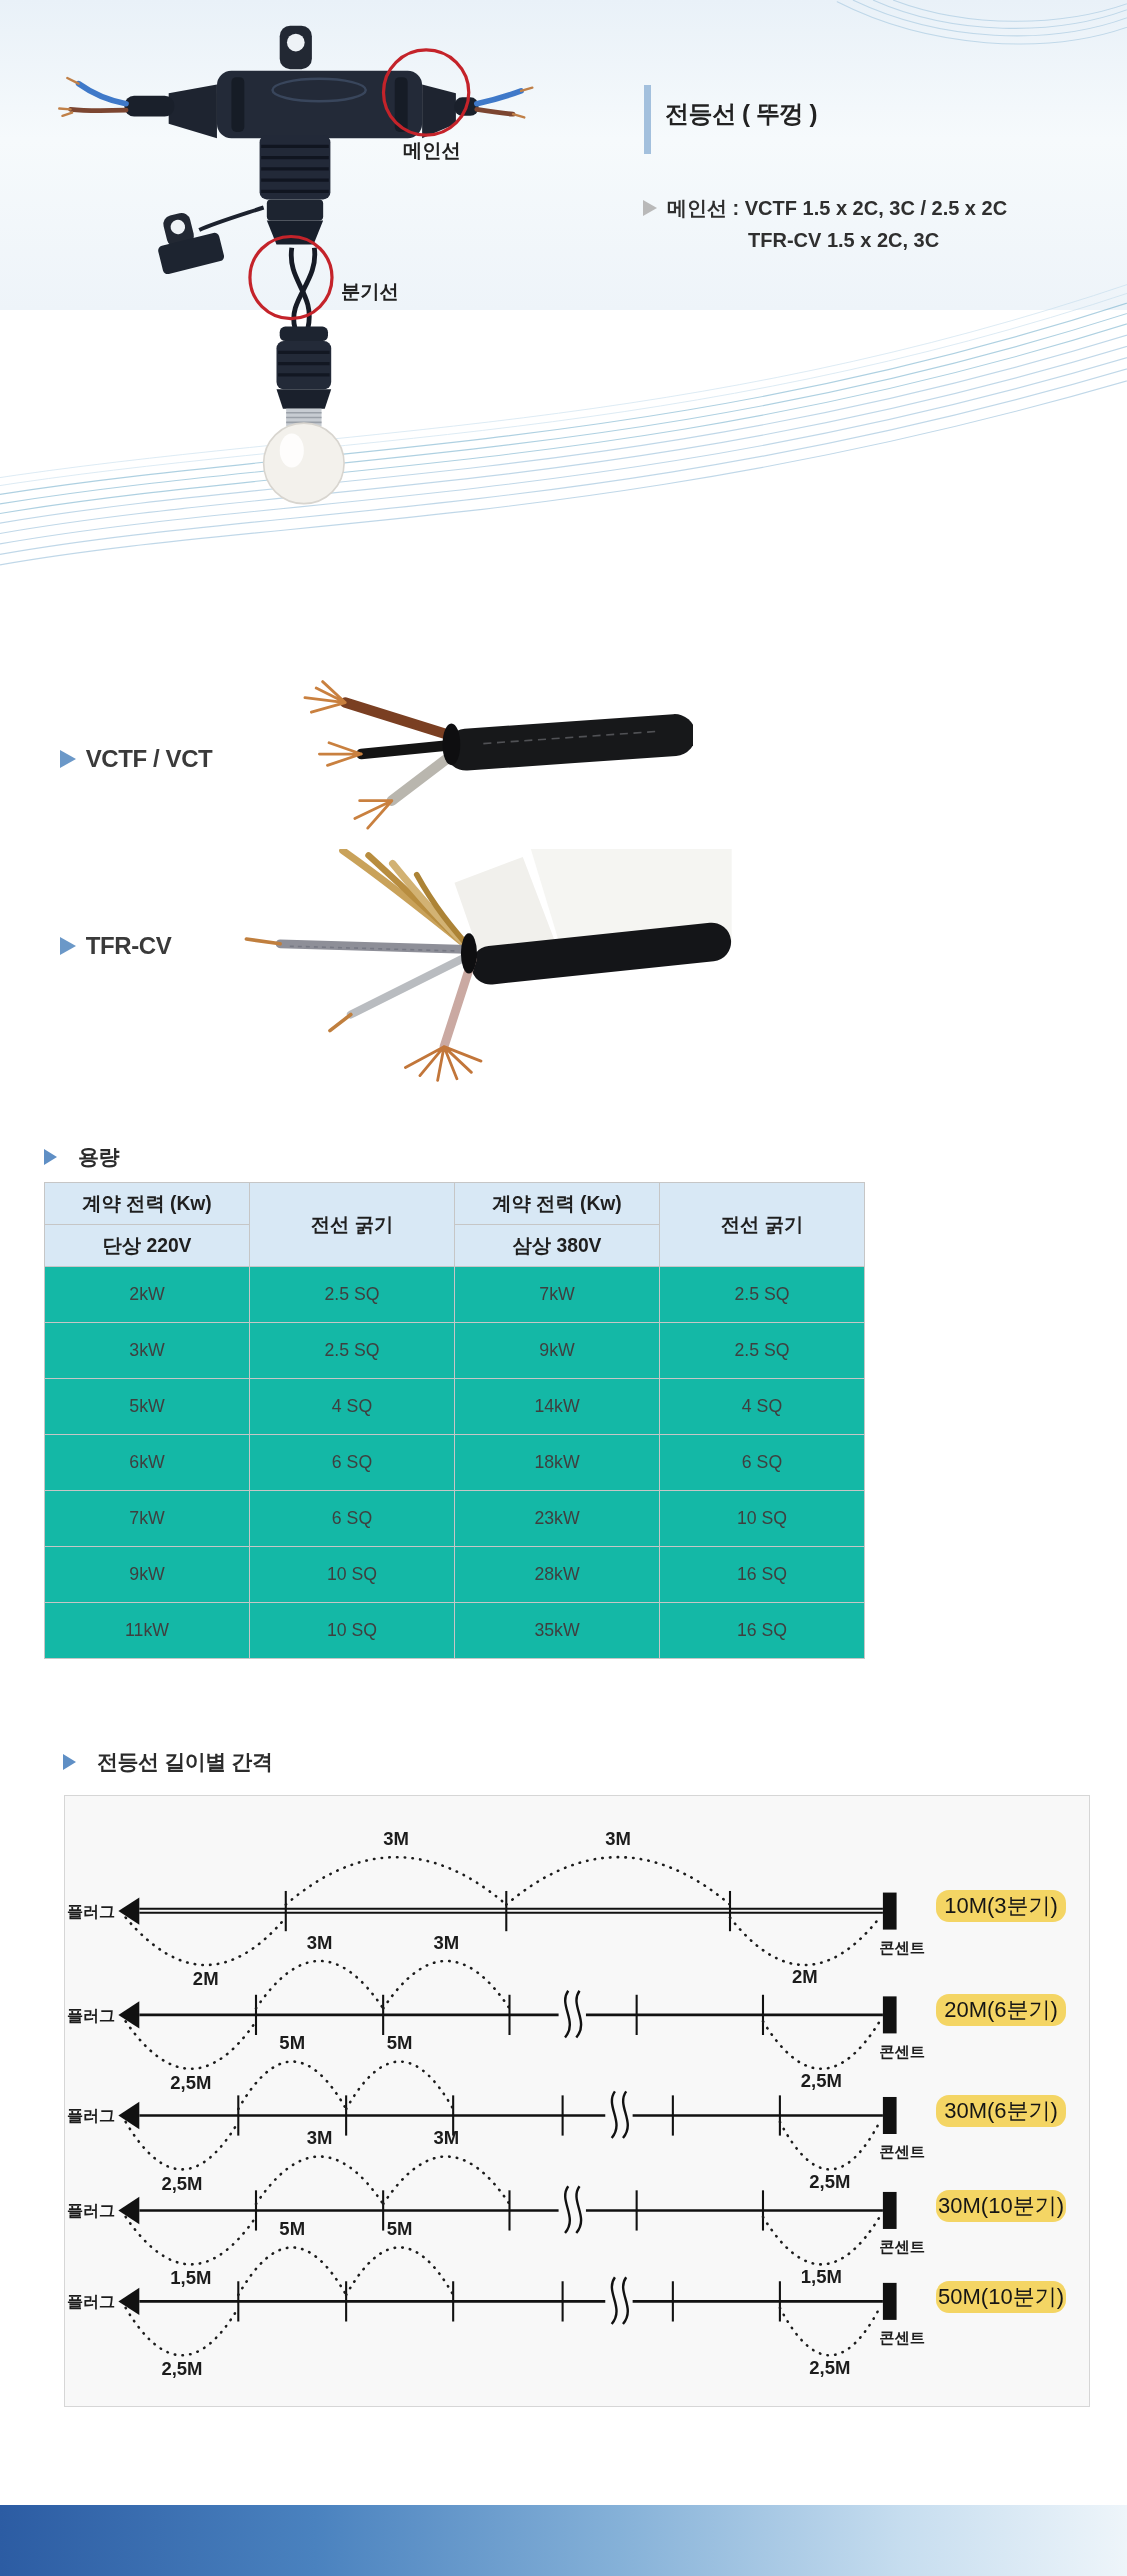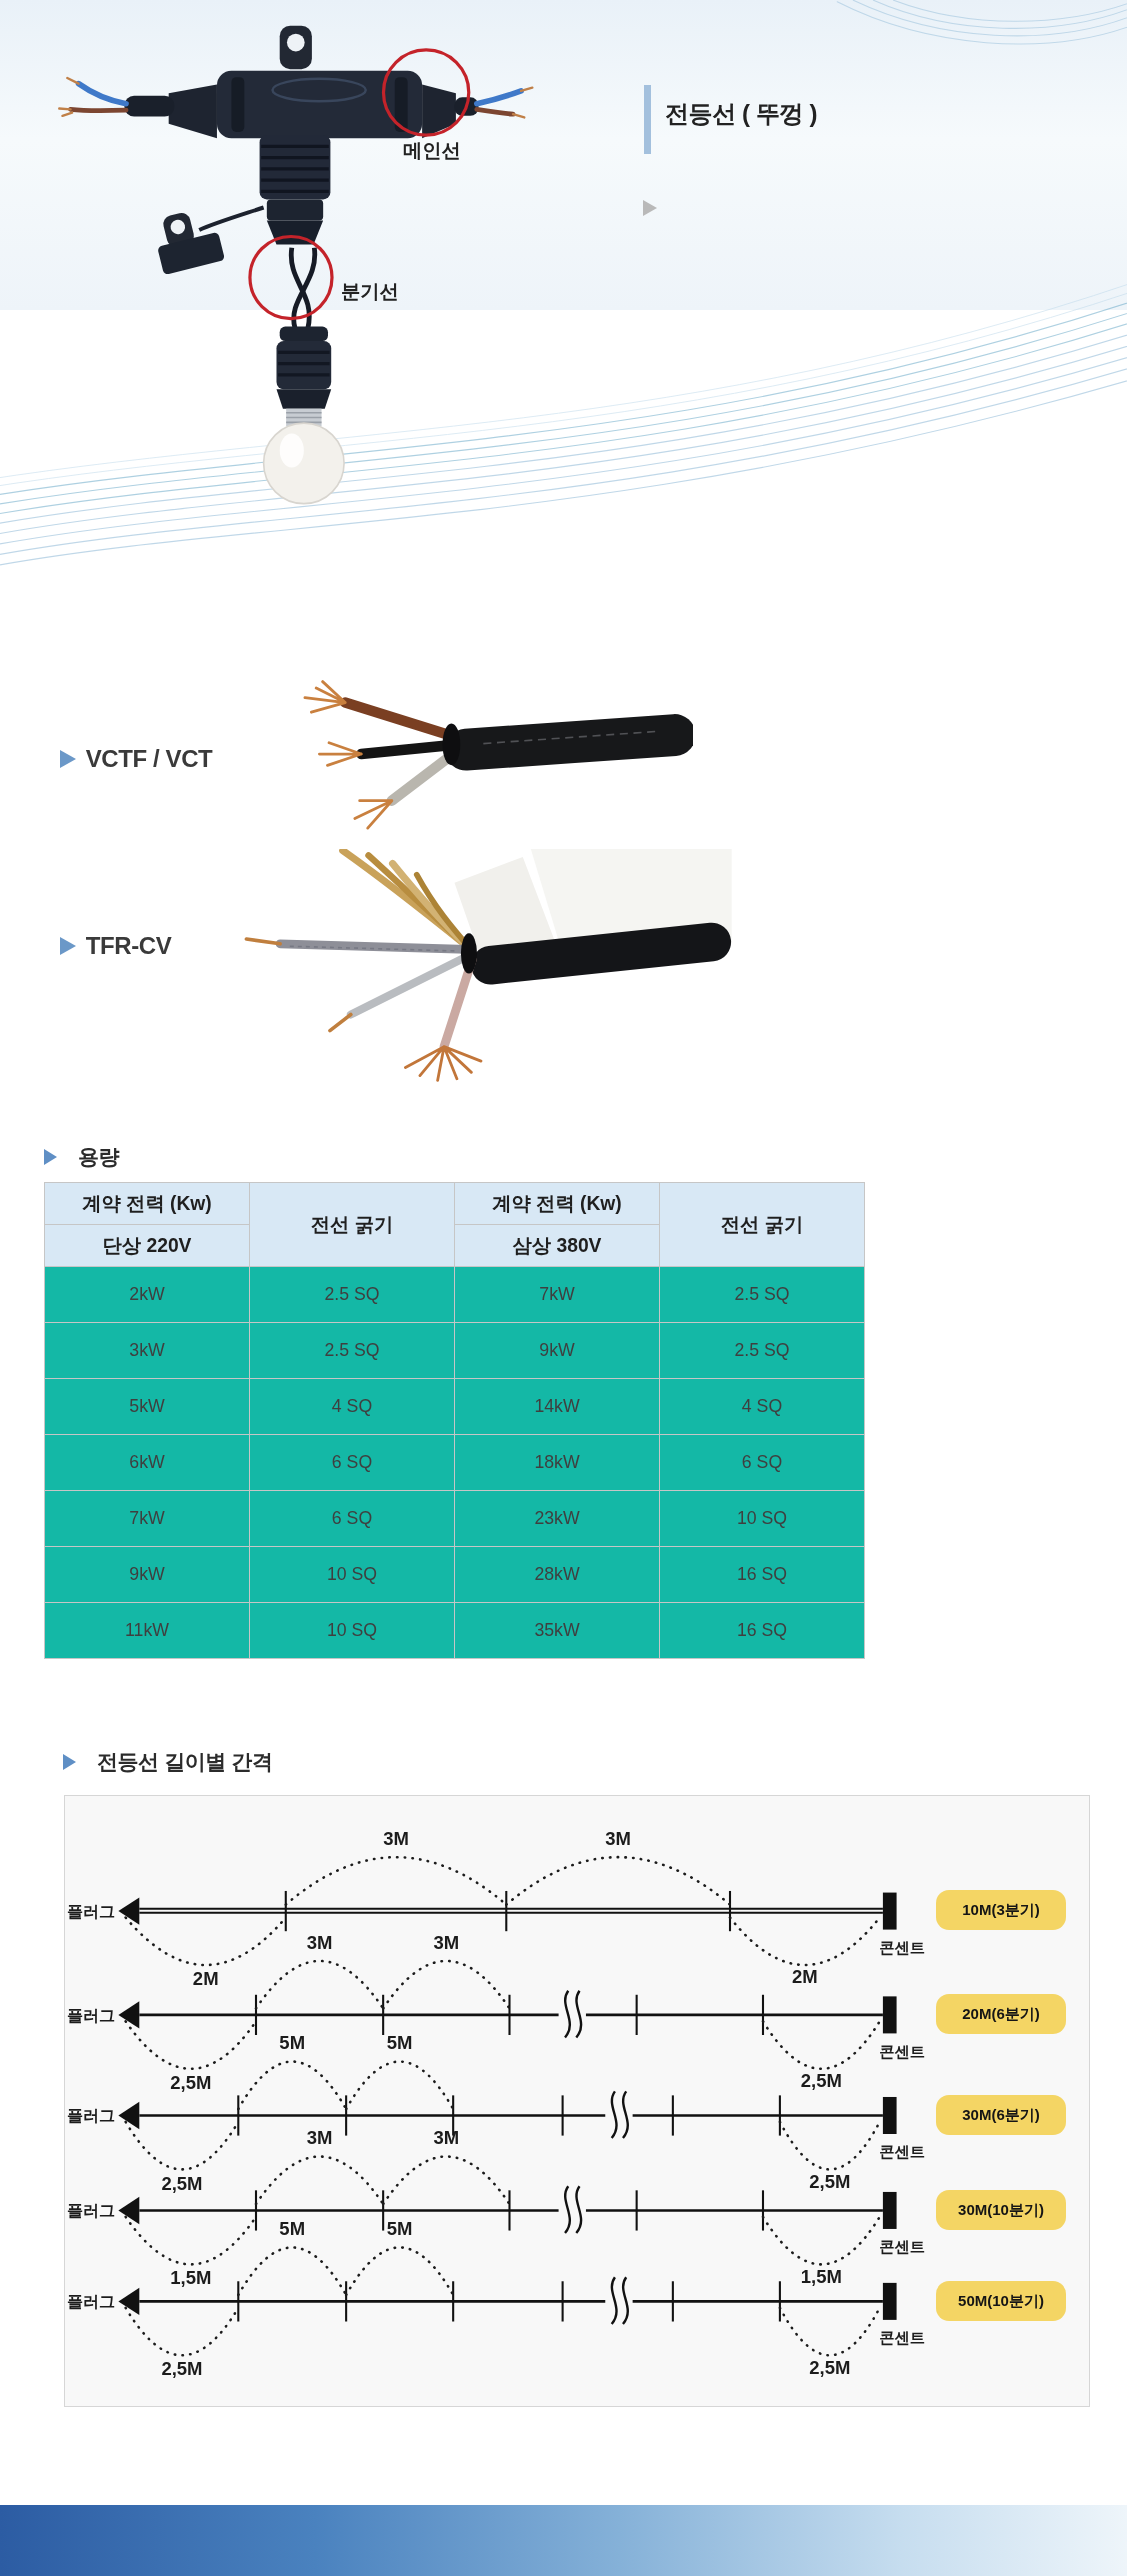--- a/index.html
+++ b/index.html
@@ -36,23 +36,23 @@
   .sec-title{font-size:21px;font-weight:700;color:#2b2b2b;letter-spacing:-0.4px;margin-left:12px;}
   
   .cap-table{left:44px;top:1182px;width:821px;border-collapse:collapse;table-layout:fixed;
              border:1.6px solid #a9a9a9;background:#14b8a6;}
   .cap-table th,.cap-table td{border:0.8px solid #c6c6c6;text-align:center;vertical-align:middle;}
   .cap-table th{background:#d8e8f5;font-size:19.3px;font-weight:700;color:#1f1f1f;height:39px;}
   .cap-table td{font-size:17.7px;font-weight:400;color:#3f3f3f;height:53px;margin-top:15px;}
   
   .diagram-box{left:64px;top:1795px;width:1026px;height:612px;background:#f8f8f8;
                border:0.8px solid #d6d6d6;box-sizing:border-box;}
-  .badge{width:130px;height:40px;left:936px;background:#f4d564;border-radius:13px;
+  .badge{width:130px;height:32px;left:936px;background:#f4d564;border-radius:13px;
          display:flex;align-items:center;justify-content:center;
-         font-size:15px;font-weight:700;color:#151515;white-space:nowrap;}
+         font-size:22px;font-weight:400;color:#151515;white-space:nowrap;}
   
   .footer-band{left:0;top:2505px;width:1127px;height:71px;
      background:linear-gradient(90deg,#2c5ca3 0%,#4a82bf 28%,#85b1d8 55%,#c6ddef 80%,#eef5fa 100%);}
 </style>
 </head>
 <body>
 
 <div class="page">
 
   <div class="abs hero-band"></div>
@@ -135,20 +135,24 @@
     <ellipse cx="303" cy="540" rx="15" ry="21" fill="#ffffff" opacity="0.85"></ellipse>
   </svg>
 
   <div class="abs photo-label" style="left:403px;top:137px;">메인선</div>
   <div class="abs photo-label" style="left:341px;top:278px;font-family:Liberation Serif, serif;">분기선</div>
 
   <div class="abs title-bar"></div>
   <div class="abs panel-title">전등선 ( 뚜껑 )</div>
 
   <div class="abs tri tri-gray"></div>
+  <div class="abs spec-block">
+    <div><span>메인선 : </span><span>VCTF 1.5 x 2C, 3C / 2.5 x 2C</span></div>
+    <div class="spec-line2">TFR-CV 1.5 x 2C, 3C</div>
+  </div>
 
 
   <div class="abs cable-label-row" style="left:60px;top:745px;">
     <span class="tri-blue-lg"></span>
     <span class="cable-label">VCTF / VCT</span>
   </div>
   <svg class="abs" style="left:242px;top:680px;" width="451" height="169" viewBox="0 0 560 210">
     <path d="M262 70 L 128 28" stroke="#7a3f22" stroke-width="13" stroke-linecap="round"></path>
     <path d="M128 28 L92 10 M128 28 L78 22 M128 28 L86 40 M128 28 L100 2" stroke="#c9803f" stroke-width="3.5" stroke-linecap="round"></path>
     <path d="M258 81 L 148 92" stroke="#141414" stroke-width="13" stroke-linecap="round"></path>

